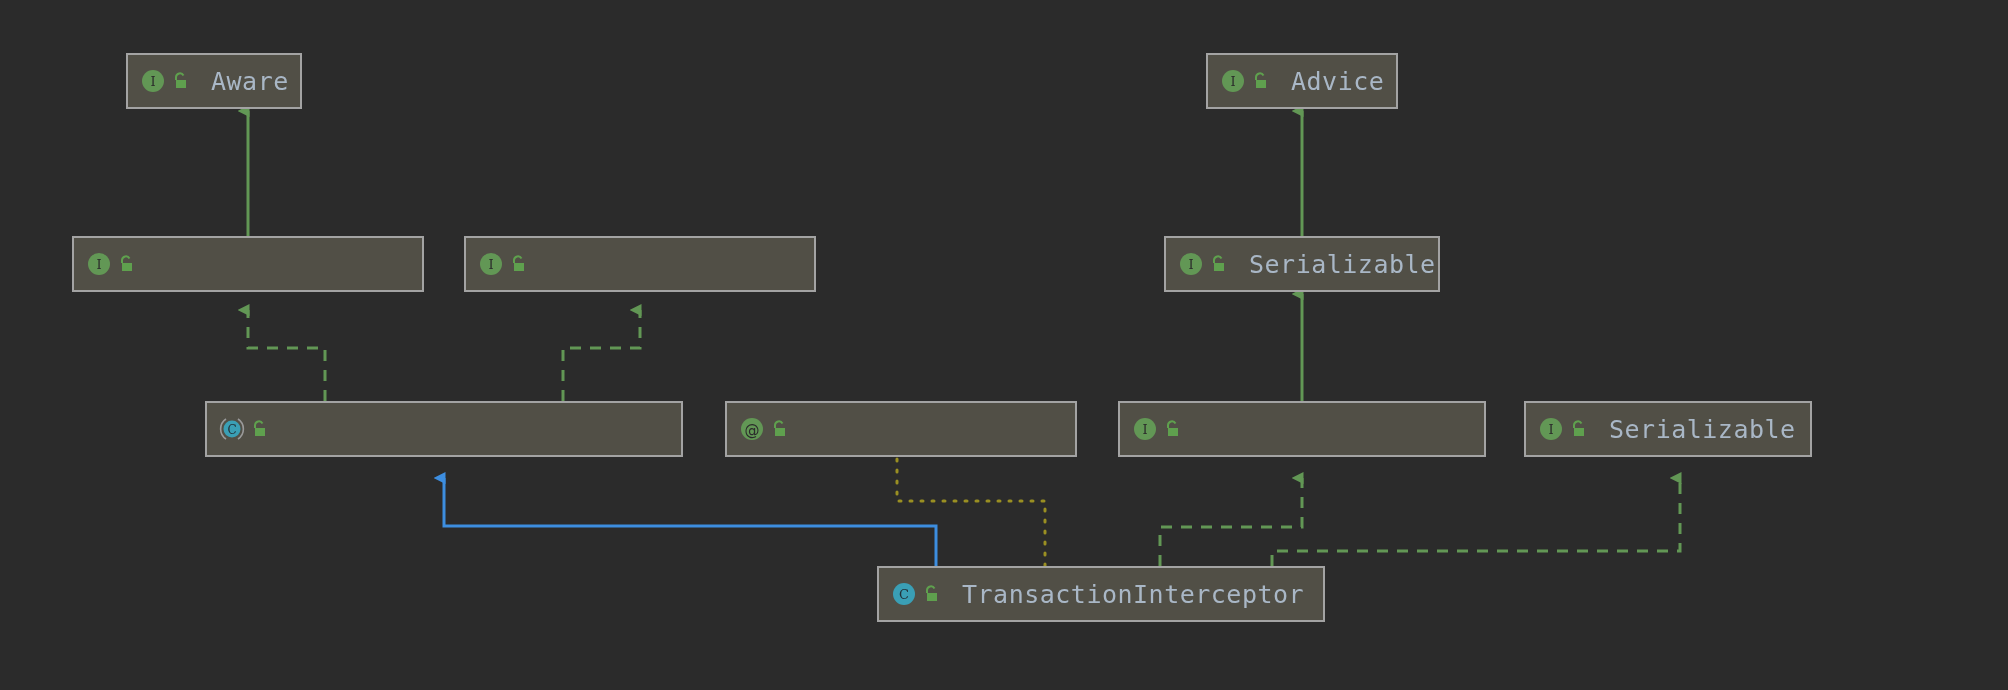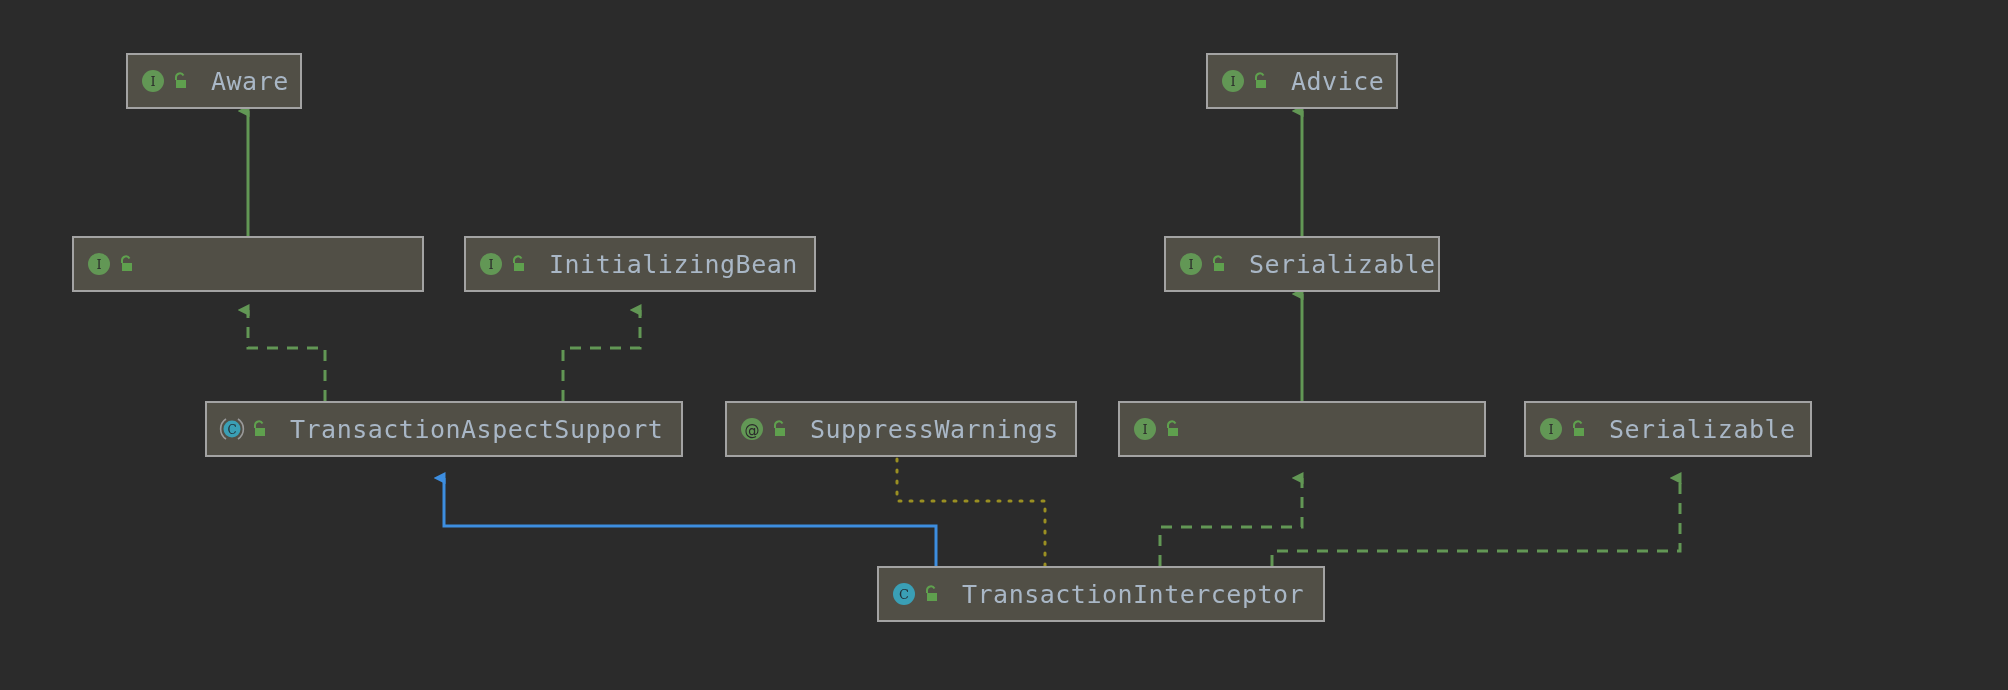--- a/index.html
+++ b/index.html
@@ -160,21 +160,20 @@
     <span class="node-icon-group">
       <svg class="type-icon" viewBox="0 0 26 26">
         <circle cx="13" cy="13" r="11" fill="#629755"></circle>
         <text x="13" y="18" font-size="13" font-family="DejaVu Serif, serif" fill="#2b2b2b" text-anchor="middle">I</text>
       </svg>
       <svg class="lock-icon" viewBox="0 0 18 20">
         <path d="M5 9 V6 a4 4 0 0 1 7.5 -1.6" stroke="#5fa04e" stroke-width="2" fill="none"></path>
         <rect x="5" y="9" width="10" height="8" fill="#5fa04e"></rect>
       </svg>
     </span>
-    <span class="node-label">InitializingBean</span>
   </div>
 
   <div class="uml-node" style="left:1164px; top:236px; width:276px;">
     <span class="node-icon-group">
       <svg class="type-icon" viewBox="0 0 26 26">
         <circle cx="13" cy="13" r="11" fill="#629755"></circle>
         <text x="13" y="18" font-size="13" font-family="DejaVu Serif, serif" fill="#2b2b2b" text-anchor="middle">I</text>
       </svg>
       <svg class="lock-icon" viewBox="0 0 18 20">
         <path d="M5 9 V6 a4 4 0 0 1 7.5 -1.6" stroke="#5fa04e" stroke-width="2" fill="none"></path>
@@ -190,35 +189,33 @@
         <path d="M7 3 A12 12 0 0 0 7 23" stroke="#9a9a9a" stroke-width="1.6" fill="none"></path>
         <path d="M19 3 A12 12 0 0 1 19 23" stroke="#9a9a9a" stroke-width="1.6" fill="none"></path>
         <circle cx="13" cy="13" r="8.5" fill="#3a9fb5"></circle>
         <text x="13" y="18" font-size="12" font-family="DejaVu Serif, serif" fill="#22323a" text-anchor="middle">C</text>
       </svg>
       <svg class="lock-icon" viewBox="0 0 18 20">
         <path d="M5 9 V6 a4 4 0 0 1 7.5 -1.6" stroke="#5fa04e" stroke-width="2" fill="none"></path>
         <rect x="5" y="9" width="10" height="8" fill="#5fa04e"></rect>
       </svg>
     </span>
-    <span class="node-label">TransactionAspectSupport</span>
   </div>
 
   <div class="uml-node" style="left:725px; top:401px; width:352px;">
     <span class="node-icon-group">
       <svg class="type-icon" viewBox="0 0 26 26">
         <circle cx="13" cy="13" r="11" fill="#629755"></circle>
         <text x="13" y="18.5" font-size="15" font-family="DejaVu Sans, sans-serif" fill="#2b2b2b" text-anchor="middle">@</text>
       </svg>
       <svg class="lock-icon" viewBox="0 0 18 20">
         <path d="M5 9 V6 a4 4 0 0 1 7.5 -1.6" stroke="#5fa04e" stroke-width="2" fill="none"></path>
         <rect x="5" y="9" width="10" height="8" fill="#5fa04e"></rect>
       </svg>
     </span>
-    <span class="node-label">SuppressWarnings</span>
   </div>
 
   <div class="uml-node" style="left:1118px; top:401px; width:368px;">
     <span class="node-icon-group">
       <svg class="type-icon" viewBox="0 0 26 26">
         <circle cx="13" cy="13" r="11" fill="#629755"></circle>
         <text x="13" y="18" font-size="13" font-family="DejaVu Serif, serif" fill="#2b2b2b" text-anchor="middle">I</text>
       </svg>
       <svg class="lock-icon" viewBox="0 0 18 20">
         <path d="M5 9 V6 a4 4 0 0 1 7.5 -1.6" stroke="#5fa04e" stroke-width="2" fill="none"></path>

